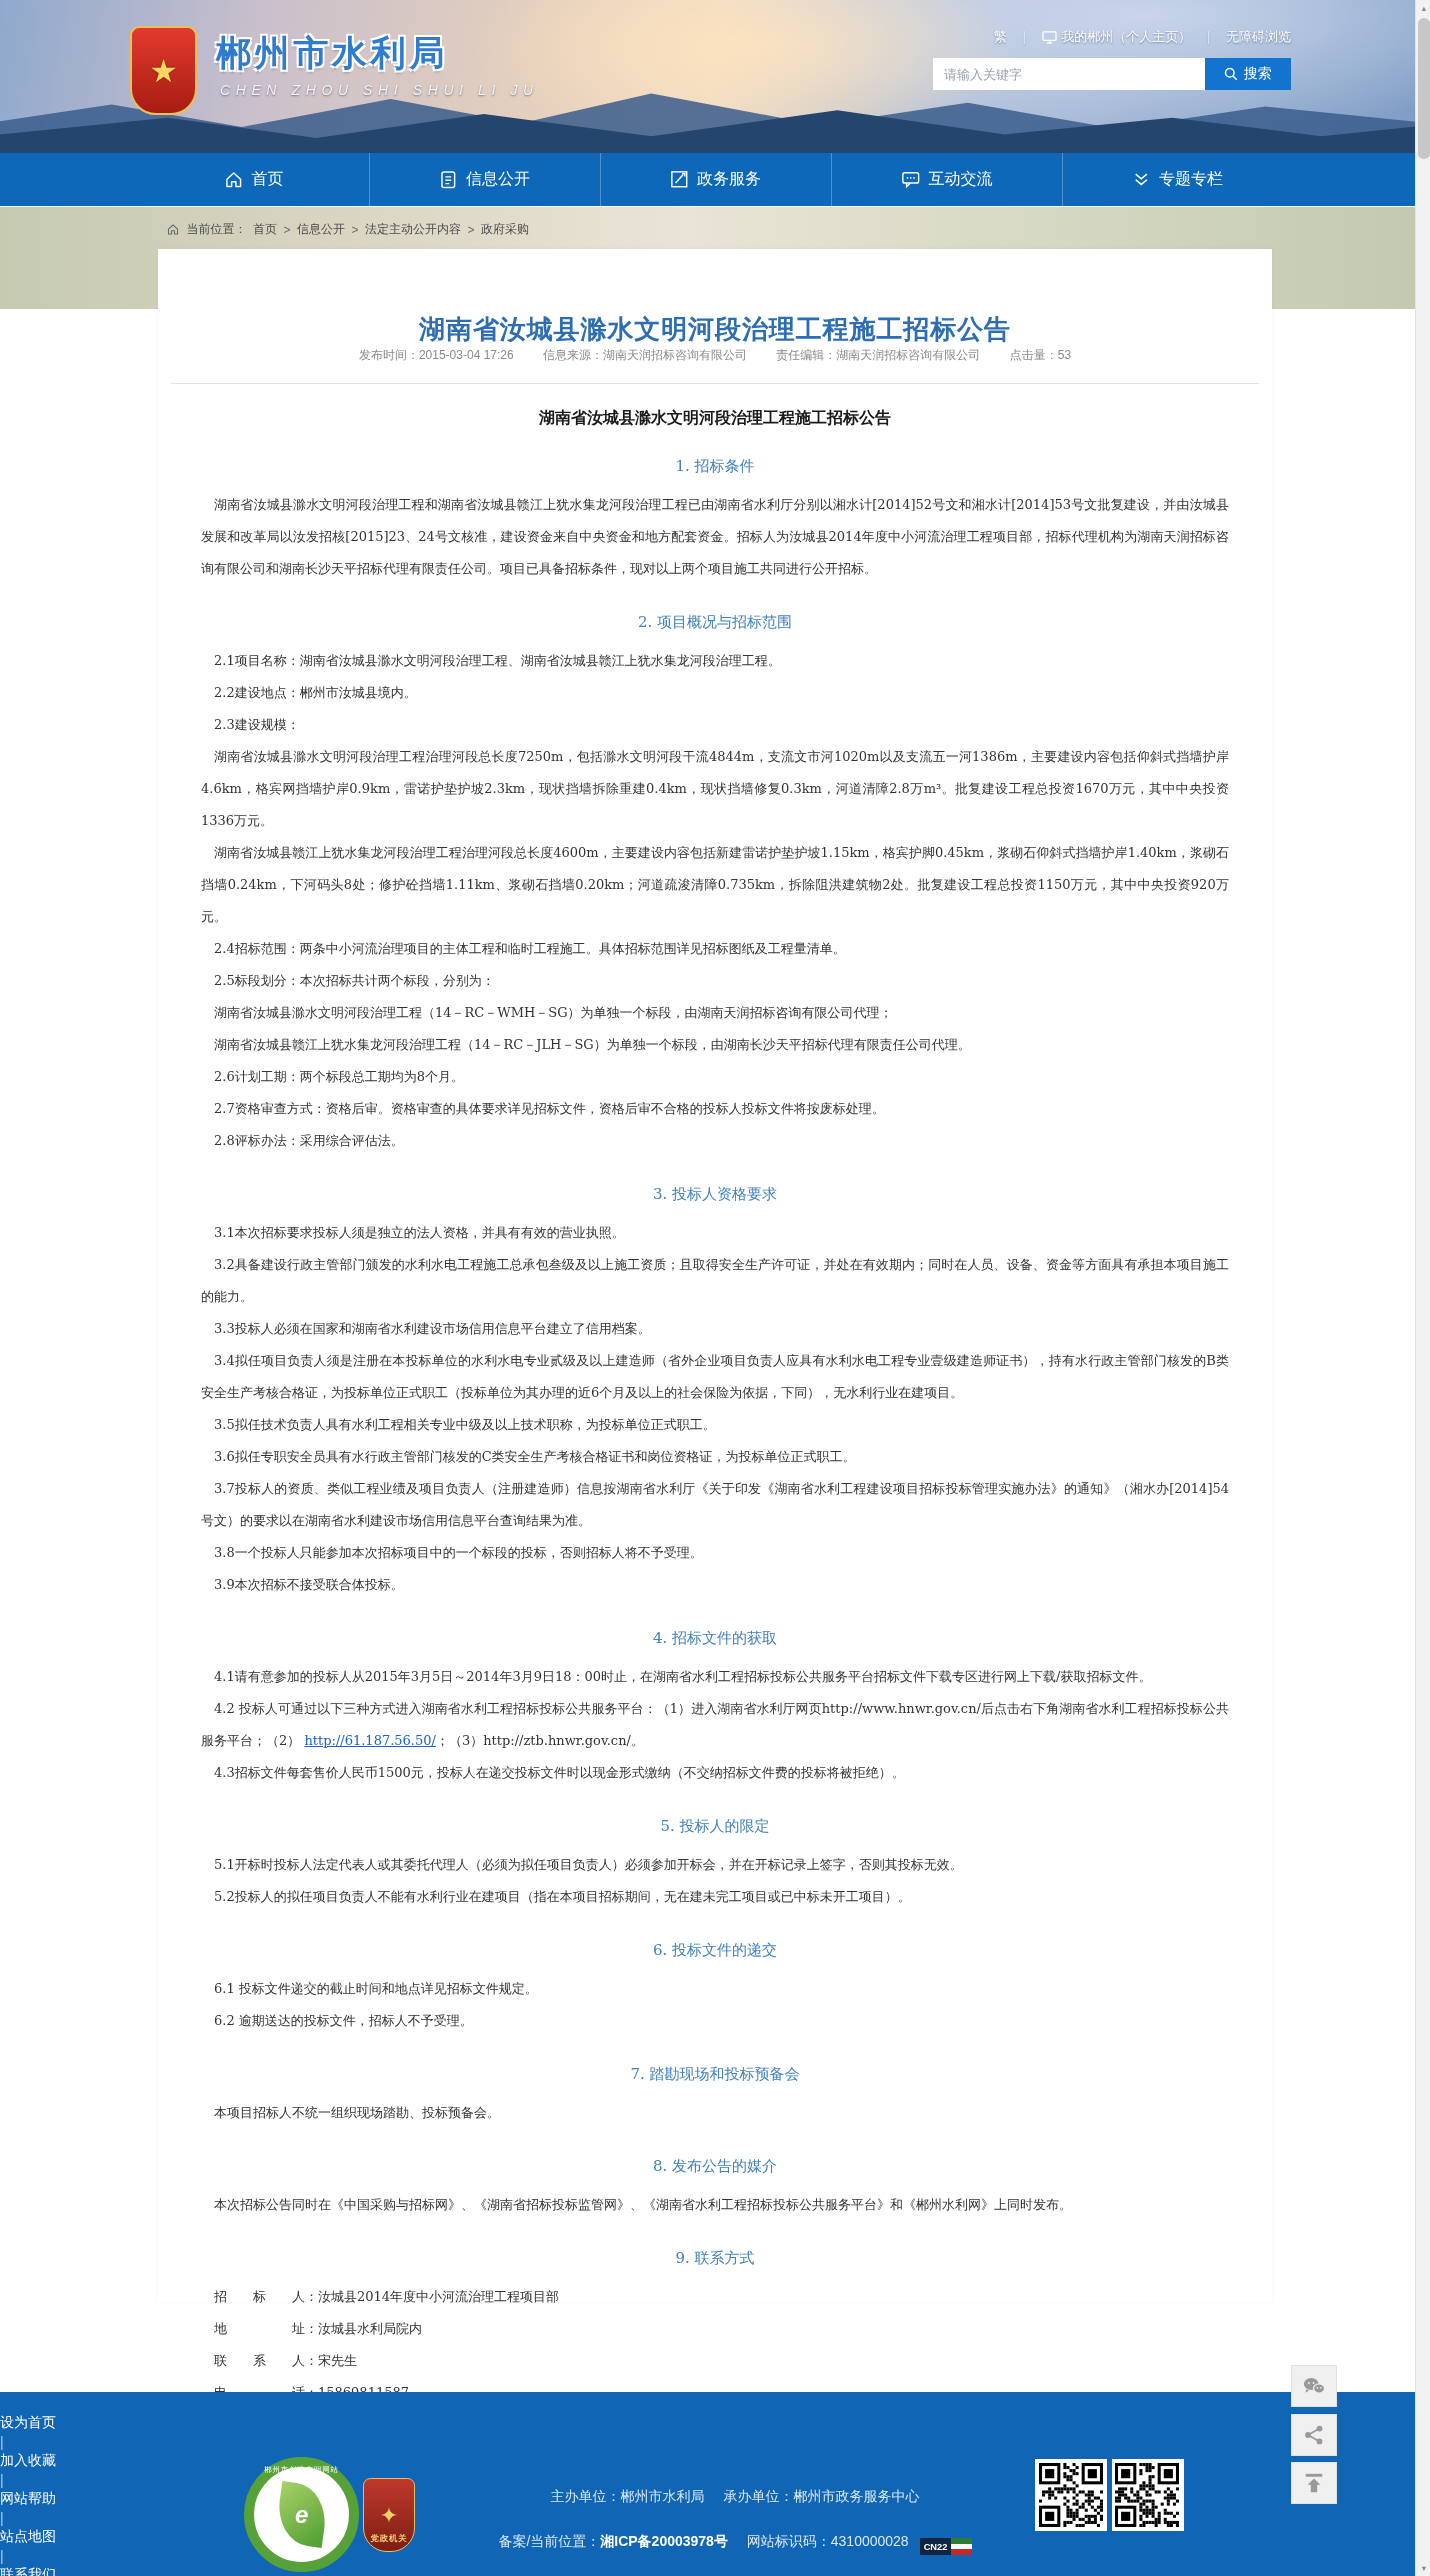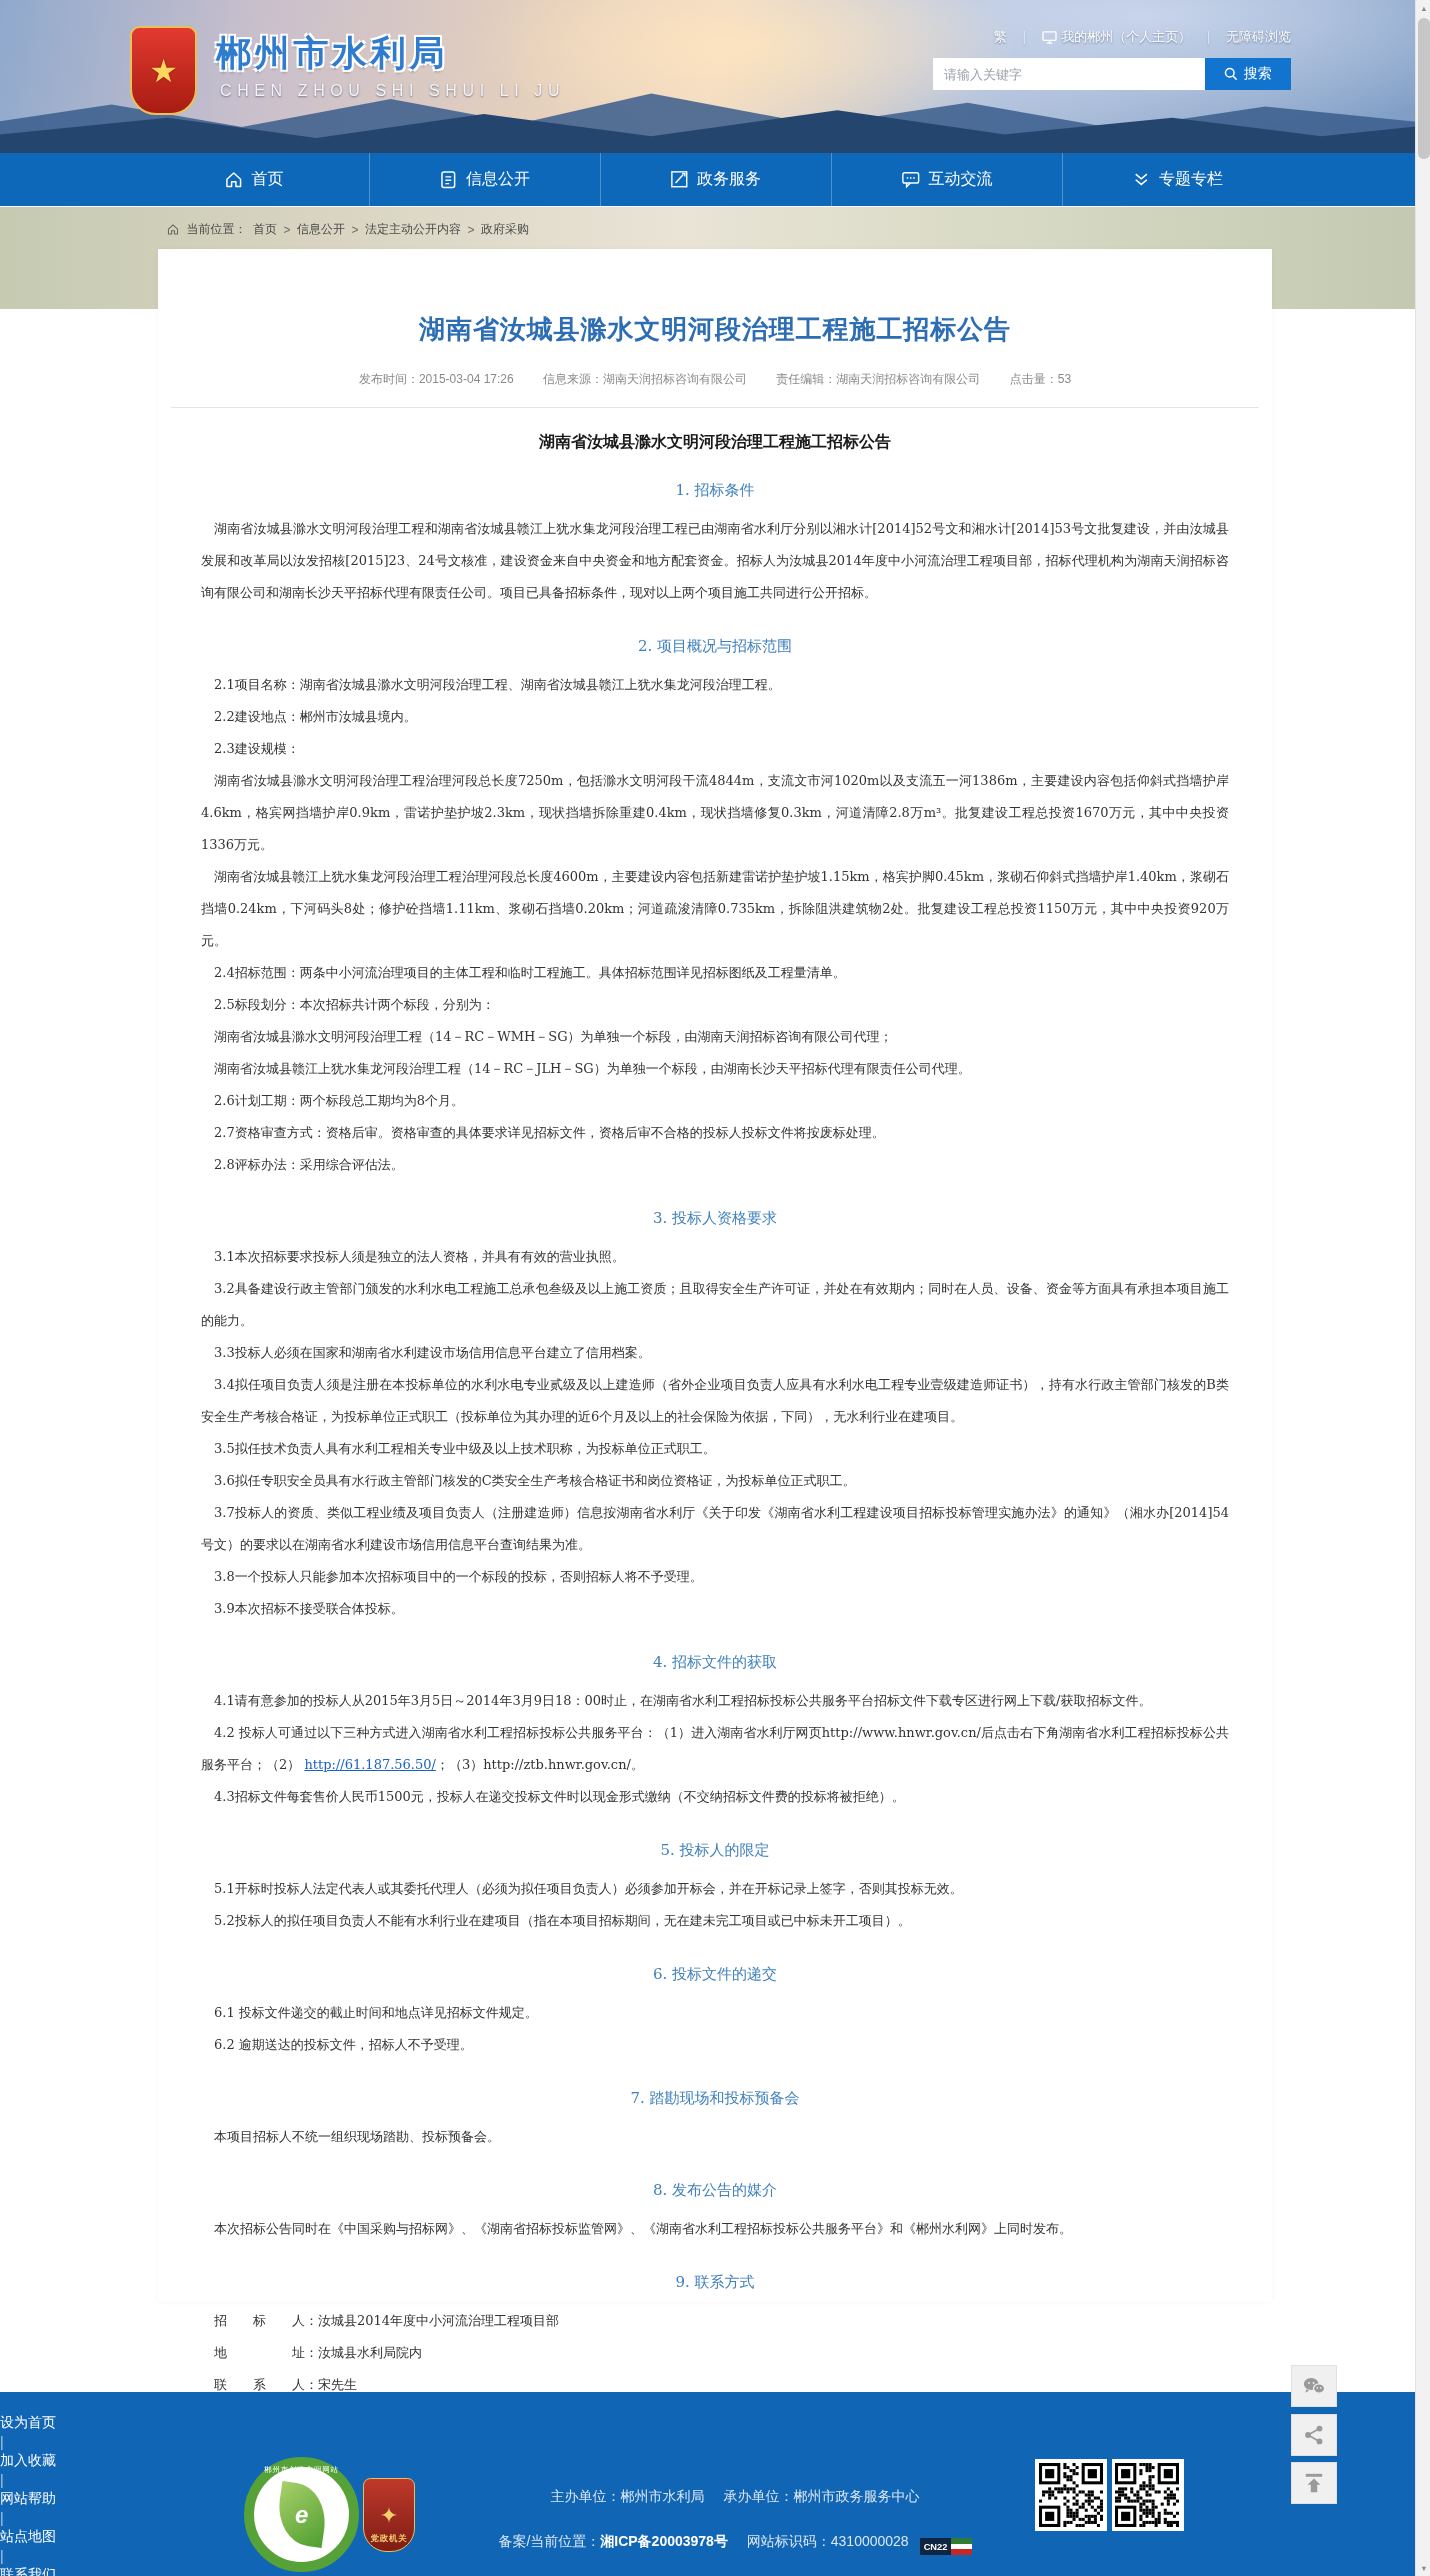--- a/index.html
+++ b/index.html
@@ -15,22 +15,22 @@
       radial-gradient(ellipse 651px 167px at 80% 10%, rgba(210,220,240,.8), rgba(210,220,240,0) 70%),
       linear-gradient(100deg,#8fa9cd 0%,#c9bfcc 18%,#e5d0bd 38%,#f0dcc4 50%,#aebfda 70%,#7d9cc4 100%);
     overflow:hidden; }
   .mtn { position:absolute; left:0; bottom:0; width:1431px; height:67px; display:block; }
   .emblem { position:absolute; left:130px; top:26px; width:67px; height:89px;
     background:linear-gradient(180deg,#e23a2e,#a81c12); border:2.8px solid #e8c15a; border-radius:9.3px 9.3px 26px 26px;
     display:flex; align-items:center; justify-content:center; }
   .emblem .star { color:#ffd75e; font-size:32px; line-height:1; text-shadow:0 0 1.9px #7c1208; }
   .site-name { position:absolute; left:216px; top:30px; font-size:35px; font-weight:bold; color:#2f7bd0;
     letter-spacing:3.7px; text-shadow:1.9px 1.9px 0 #fff,-1.9px -1.9px 0 #fff,1.9px -1.9px 0 #fff,-1.9px 1.9px 0 #fff,0 2.8px 2.8px rgba(0,0,0,.25); }
-  .site-name-en { position:absolute; left:220px; top:82px; font-size:16px; color:#f2f4f8; letter-spacing:5.6px;
-    text-shadow:0 0.9px 1.9px rgba(40,60,90,.6); }
+  .site-name-en { position:absolute; left:220px; top:82px; font-size:14px; color:#f2f4f8; letter-spacing:5.6px;
+    text-shadow:0 0.9px 1.9px rgba(40,60,90,.6);font-style:italic; }
   .topbar { position:absolute; right:140px; top:28px; display:flex; align-items:center; gap:11px;
     color:#fff; font-size:13px; text-shadow:0 0.9px 1.9px rgba(30,50,80,.5); }
   .topbar .sep { opacity:.8; }
   .topbar a { color:#fff; text-decoration:none; display:flex; align-items:center; gap:4.7px; cursor:pointer; }
   .searchbar { position:absolute; right:140px; top:58px; display:flex; }
   .search-input { width:272px; height:32px; border:none; background:#fff; padding:0 11px; font-size:13px; color:#333; outline:none; }
   .search-input::placeholder { color:#9aa3ad; }
   .search-btn { width:86px; height:32px; background:#1374cf; color:#fff; border:none; font-size:14px;
     display:flex; align-items:center; justify-content:center; gap:5.6px; cursor:pointer; }
 
@@ -46,21 +46,21 @@
   .crumb-strip { position:absolute; left:0; top:207px; width:1431px; height:102px;
     background:linear-gradient(90deg,#c6cab1 0%,#d8d4c1 22%,#e9e4d6 48%,#d5d8c2 74%,#c2c9b0 100%); }
   .crumb { position:absolute; left:166px; top:221px; display:flex; align-items:center; gap:6.5px; font-size:12px; color:#4a4a4a; }
   .crumb a { color:#4a4a4a; text-decoration:none; cursor:pointer; }
   .crumb .gt { color:#6a6a6a; }
 
   
   .content-box { position:absolute; left:158px; top:249px; width:1114px; height:2053px; background:#fff;
     display:flex; flex-direction:column; box-shadow:0 0 5.6px rgba(0,0,0,.04); }
   .art-title { margin-top:63px; text-align:center; font-size:26px; font-weight:bold; color:#2d6db3; letter-spacing:0.9px; }
-  .art-meta { margin-top:24px; text-align:center; font-size:12px; color:#8a8a8a; }
+  .art-meta { text-align:center; font-size:12px; color:#8a8a8a; }
   .art-meta span.item { margin:0 13px; }
   .art-divider { height:0; border-top:0.9px solid #e3e3e3; margin:18.6px 13px 0 13px; }
   .article { padding:0 43px; font-family:"DejaVu Serif","Liberation Serif",serif; }
   .doc-title { margin-top:24px; text-align:center; font-size:16px; font-weight:bold; color:#1a1a1a; }
   .sec-heading { margin:28px 0 13px 0; text-align:center; font-size:15px; color:#4181bc; }
   .article p { font-size:13px; color:#333; line-height:32px; text-indent:1em; text-align:justify; }
   .article p.spacer { height:32px; }
   .article a.inline-link { color:#1a62c5; text-decoration:underline; cursor:pointer; }
 
   

